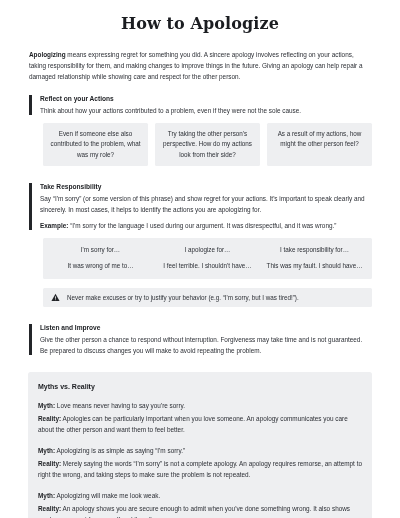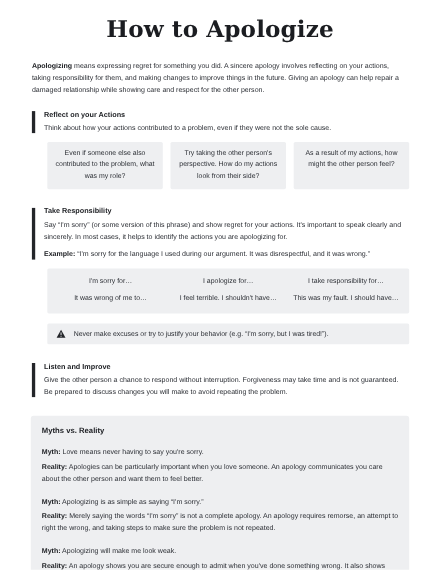--- a/index.html
+++ b/index.html
@@ -22,21 +22,21 @@
     left: 0; top: 0;
     width: 400px;
     height: 518px;
     padding: 0;
   }
 
   
   .doc-title {
     font-family: "DejaVu Serif", "Liberation Serif", serif;
     font-weight: 700;
-    font-size: 21px;
+    font-size: 16px;
     text-align: center;
     letter-spacing: 0.1px;
     color: #1b1d21;
     margin: 14px 0 16px 0;
     line-height: 1.2;
   }
 
   
   .intro {
     margin: 11px 29px 0 29px;

